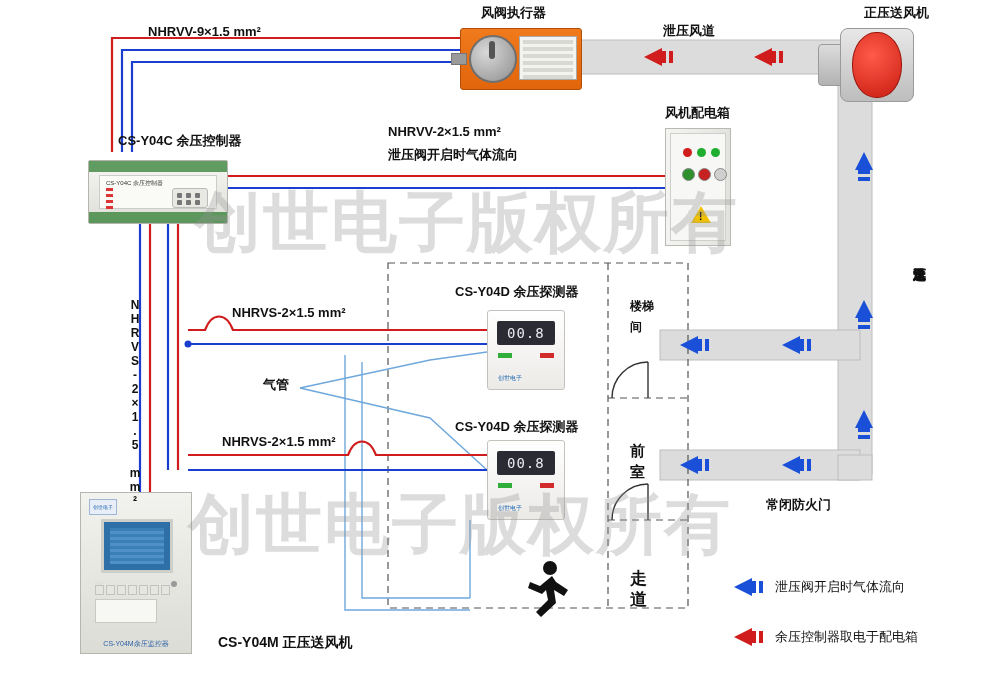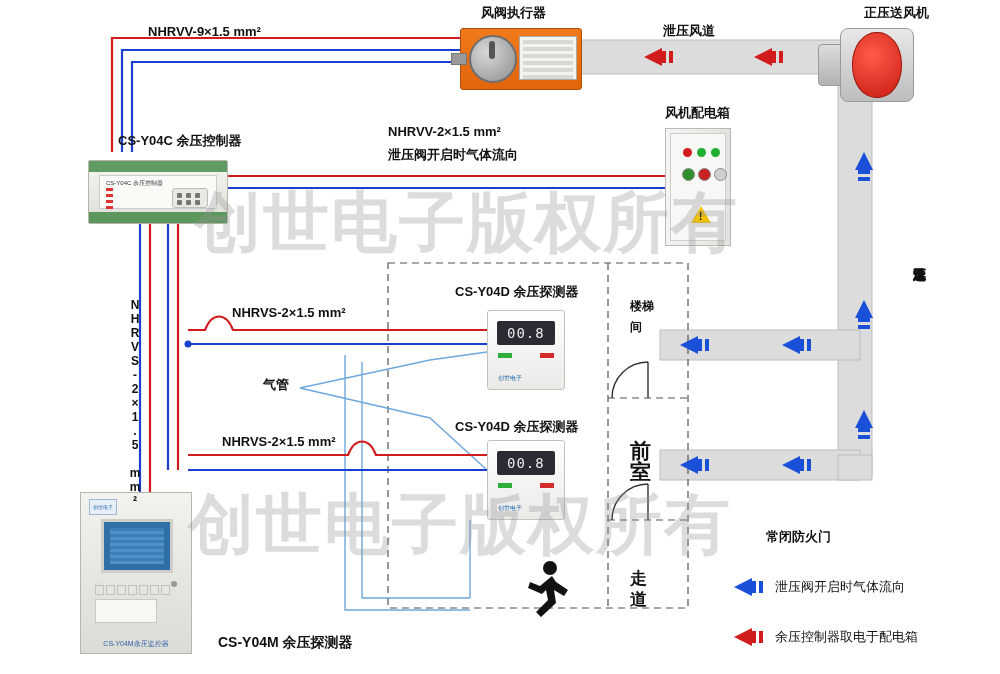--- a/index.html
+++ b/index.html
@@ -299,24 +299,24 @@
 
   <div class="lbl b" style="left:232px;top:305px;">NHRVS-2×1.5 mm²</div>
   <div class="lbl b" style="left:455px;top:283px;">CS-Y04D 余压探测器</div>
 
   <div class="lbl b" style="left:222px;top:434px;">NHRVS-2×1.5 mm²</div>
   <div class="lbl b" style="left:455px;top:418px;">CS-Y04D 余压探测器</div>
 
   <div class="lbl b" style="left:263px;top:376px;">气管</div>
 
   <div class="lbl b" style="left:630px;top:296px;font-size:12px;line-height:21px;width:26px;white-space:normal;">楼梯间</div>
-  <div class="lbl b" style="left:630px;top:440px;font-size:21px;line-height:21px;width:26px;white-space:normal;">前室</div>
+  <div class="lbl b" style="left:630px;top:440px;font-size:15px;line-height:21px;width:26px;white-space:normal;">前室</div>
   <div class="lbl b" style="left:630px;top:568px;font-size:17px;line-height:21px;width:26px;white-space:normal;">走道</div>
 
-  <div class="lbl b" style="left:766px;top:496px;margin-top:32px;">常闭防火门</div>
+  <div class="lbl b" style="left:766px;top:496px;">常闭防火门</div>
   <div class="lbl b vert" style="left:910px;top:258px;font-size:13px;">正压送风管道</div>
 
-  <div class="lbl b" style="left:218px;top:634px;font-size:14px;">CS-Y04M 余压探测器</div>
+  <div class="lbl b" style="left:218px;top:634px;font-size:14px;">CS-Y04M 正压送风机</div>
 
   <div class="lbl" style="left:775px;top:578px;font-size:13px;">泄压阀开启时气体流向</div>
   <div class="lbl" style="left:775px;top:628px;font-size:13px;">余压控制器取电于配电箱</div>
 
 </div>
 
 </body></html>

